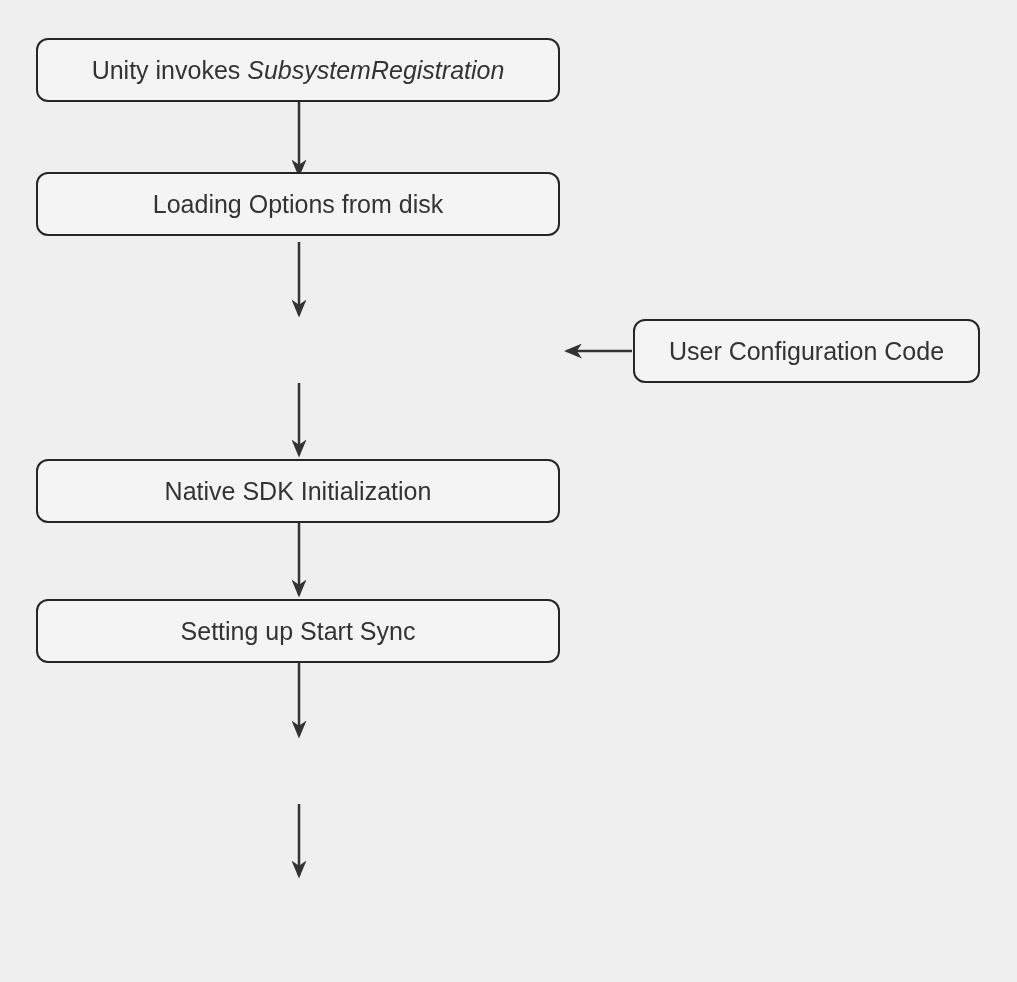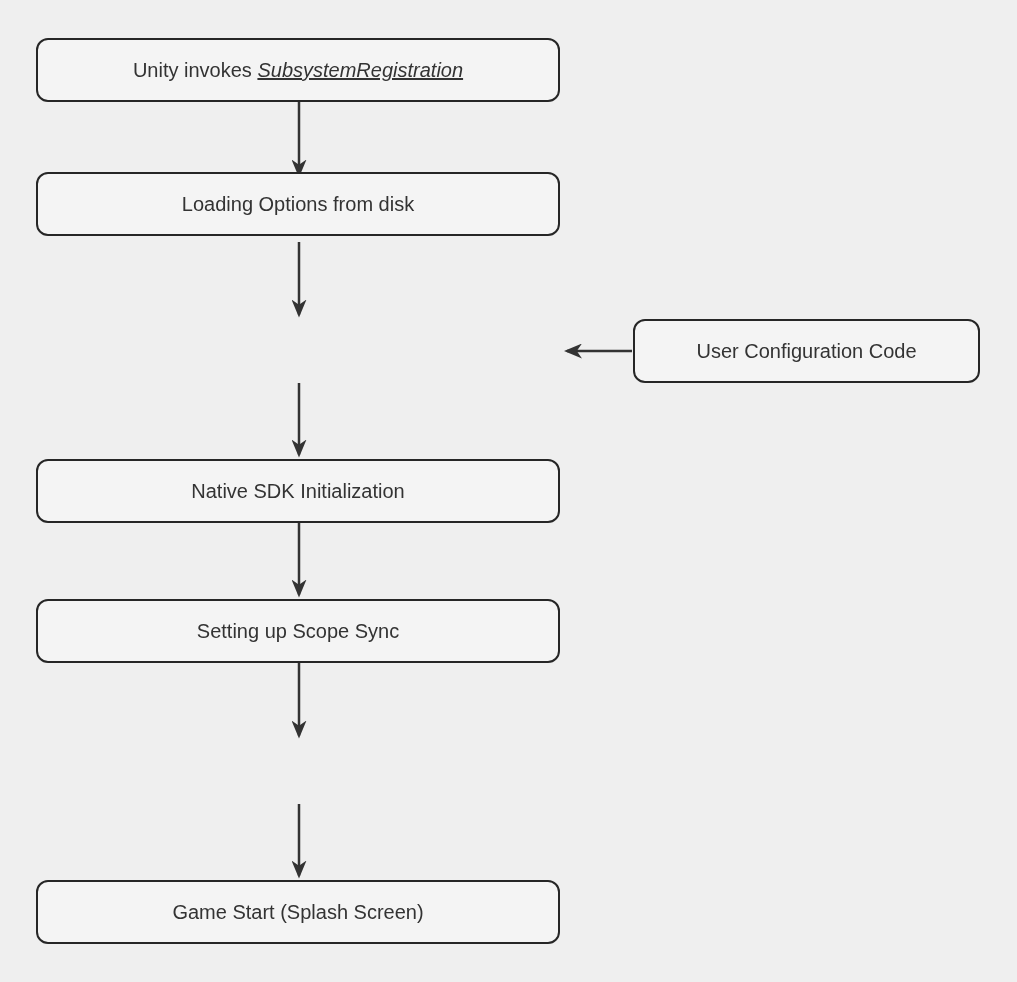--- a/index.html
+++ b/index.html
@@ -36,28 +36,28 @@
   .arrowhead-shape { fill: var(--arrow); }
   .node {
     position: absolute;
     height: 64px;
     background: var(--node-fill);
     border: 2.5px solid var(--node-border);
     border-radius: 12px;
     display: flex;
     align-items: center;
     justify-content: center;
-    font-size: 20px;
+    font-size: 25px;
     color: var(--text);
     white-space: pre;
     line-height: 1.2;
   }
   .node.main { left: 36px; width: 524px; }
   .node.side { left: 633px; width: 347px; }
-  .italic { font-style: italic; text-decoration: underline; }
+  .italic { font-style: italic; }
 </style>
 </head>
 <body>
 
 <div class="canvas">
 
   <svg class="edges" viewBox="0 0 1017 982" xmlns="http://www.w3.org/2000/svg">
     <defs>
       <marker id="ah" markerUnits="userSpaceOnUse" markerWidth="18" markerHeight="15" viewBox="0 0 12 10" refX="10" refY="5" orient="auto">
         <path class="arrowhead-shape" d="M0,0 L12,5 L0,10 L3.5,5 Z"></path>
@@ -83,21 +83,18 @@
 
   <div class="node side" style="top:319px">
     <span>User Configuration Code</span>
   </div>
 
   <div class="node main" style="top:459px">
     <span>Native SDK Initialization</span>
   </div>
 
   <div class="node main" style="top:599px">
-    <span>Setting up Scope Sync</span>
+    <span>Setting up Start Sync</span>
   </div>
 
 
-  <div class="node main" style="top:880px">
-    <span>Game Start (Splash Screen)</span>
-  </div>
 
 </div>
 
 </body></html>

